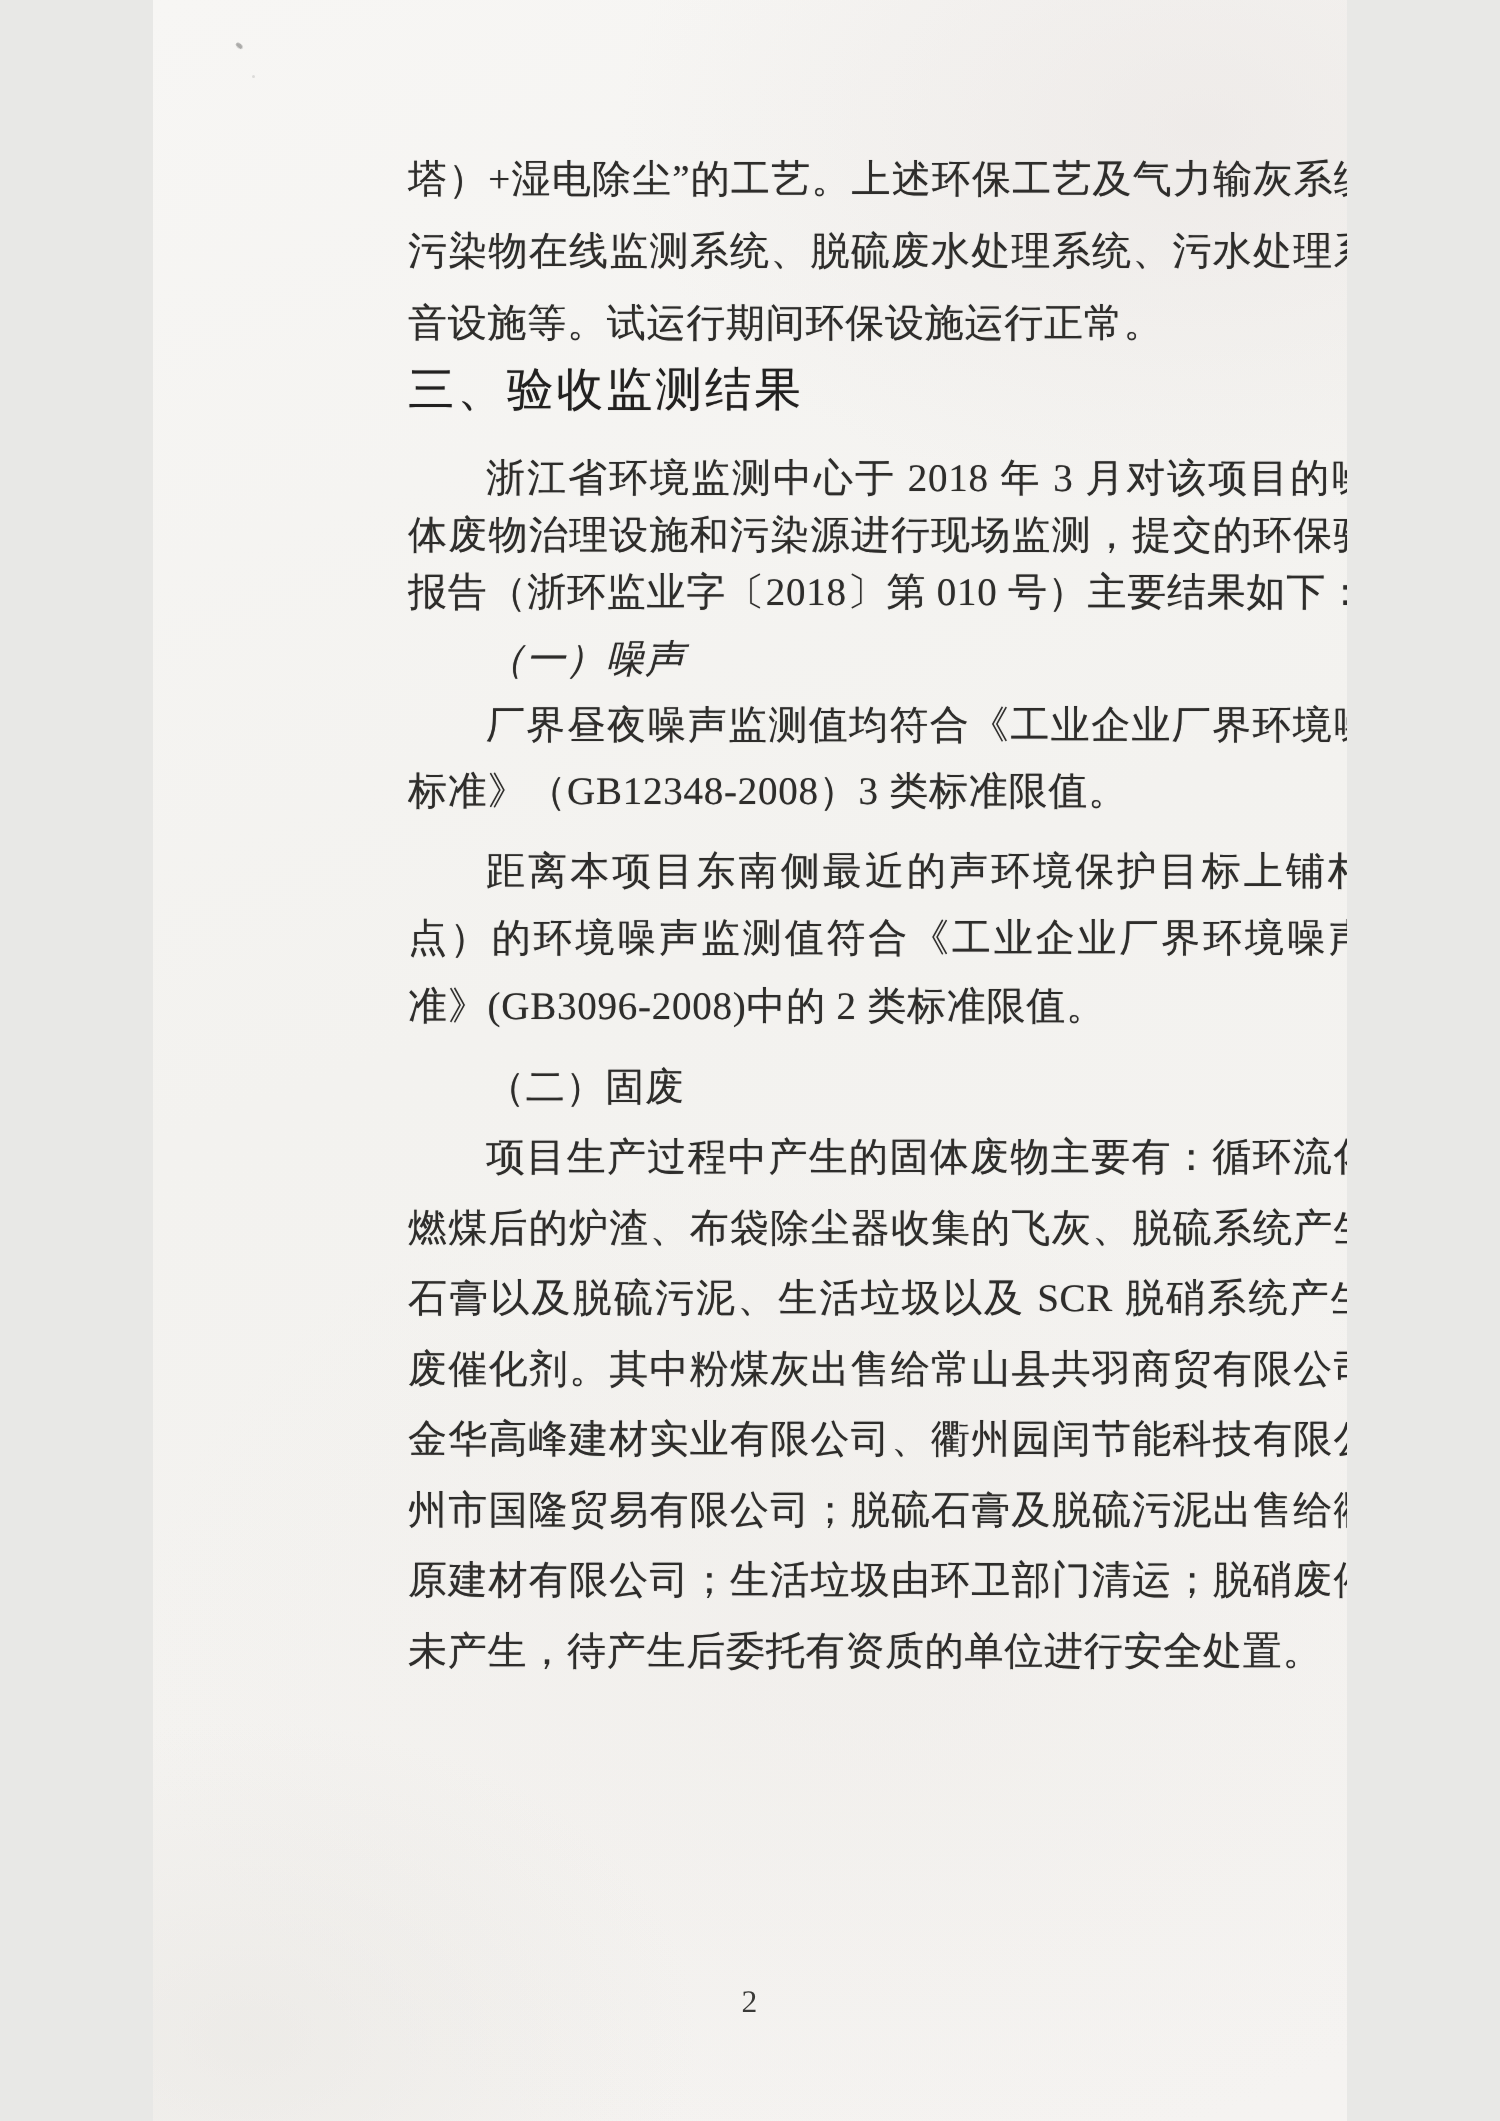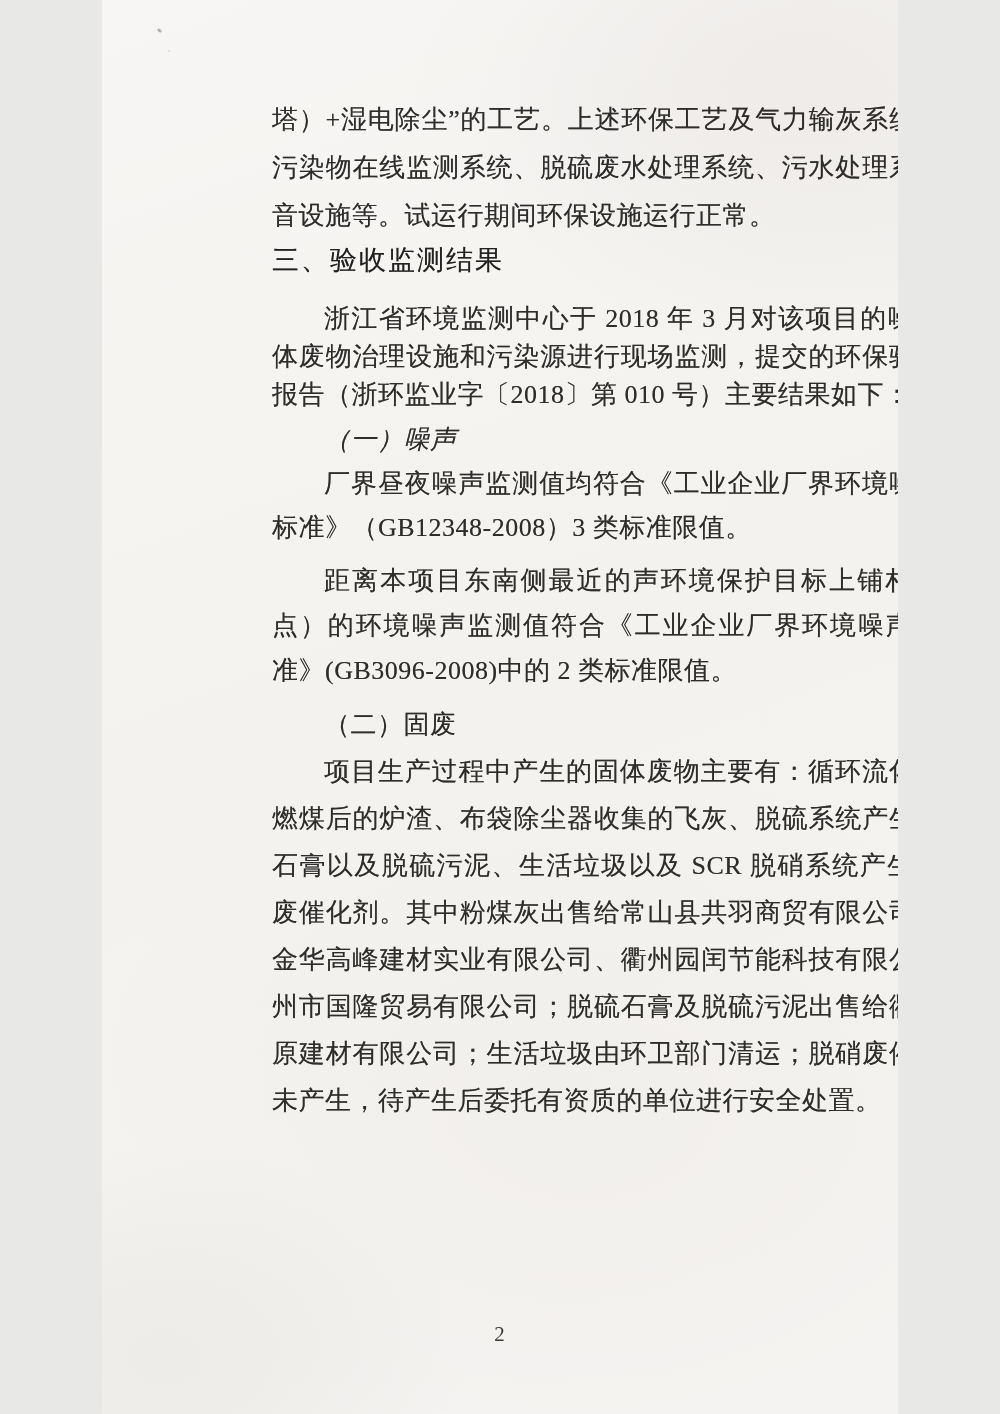--- a/index.html
+++ b/index.html
@@ -43,21 +43,21 @@
   .lh44 { line-height: 44px; }
   .lh47 { line-height: 47px; }
   .lh38 { line-height: 38px; }
   .mt4  { margin-top: 4px !important; font-style: italic; }
   .mt8  { margin-top: 8px !important; }
   .mt20 { margin-top: 20px !important; }
   .heading {
     font-family: Liberation Sans, sans-serif;
     font-weight: bold;
     color: #222120;
-    font-size: 27px;
+    font-size: 31px;
     line-height: 40px;
     letter-spacing: 2px;
     text-align: left;
   }
   .page-number {
     position: absolute;
     left: 0;
     top: 1322px;
     width: 100%;
     text-align: center;

